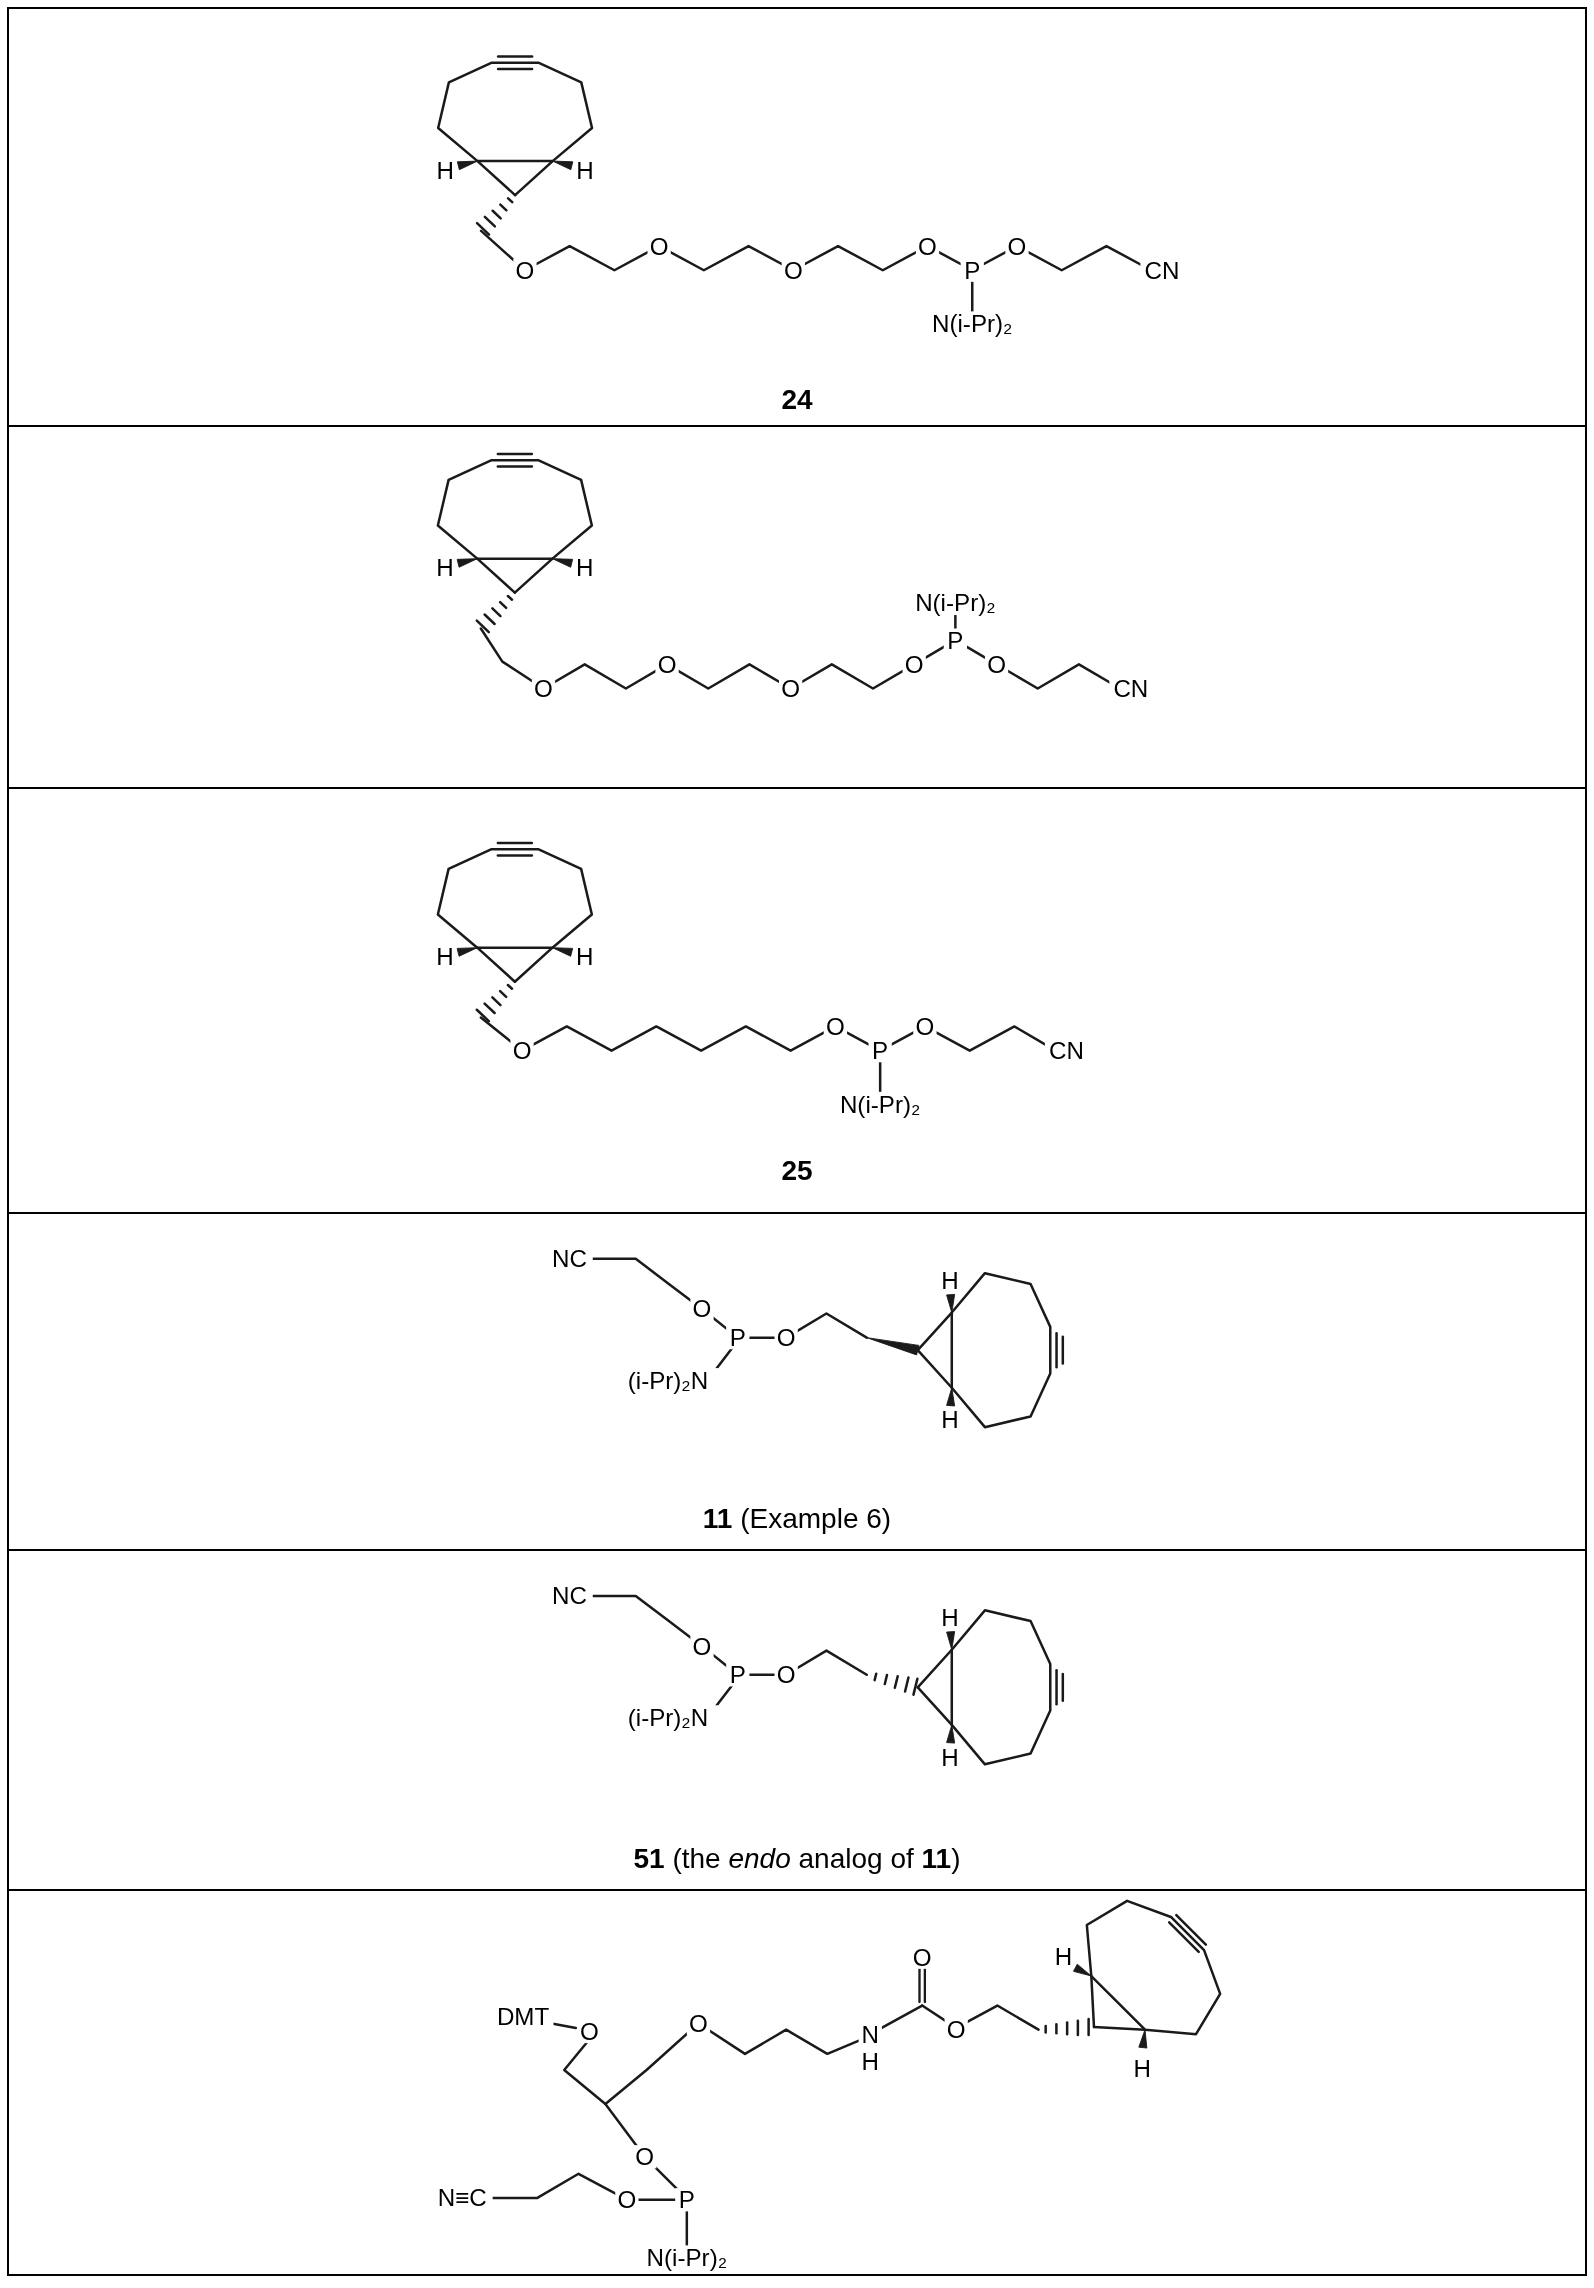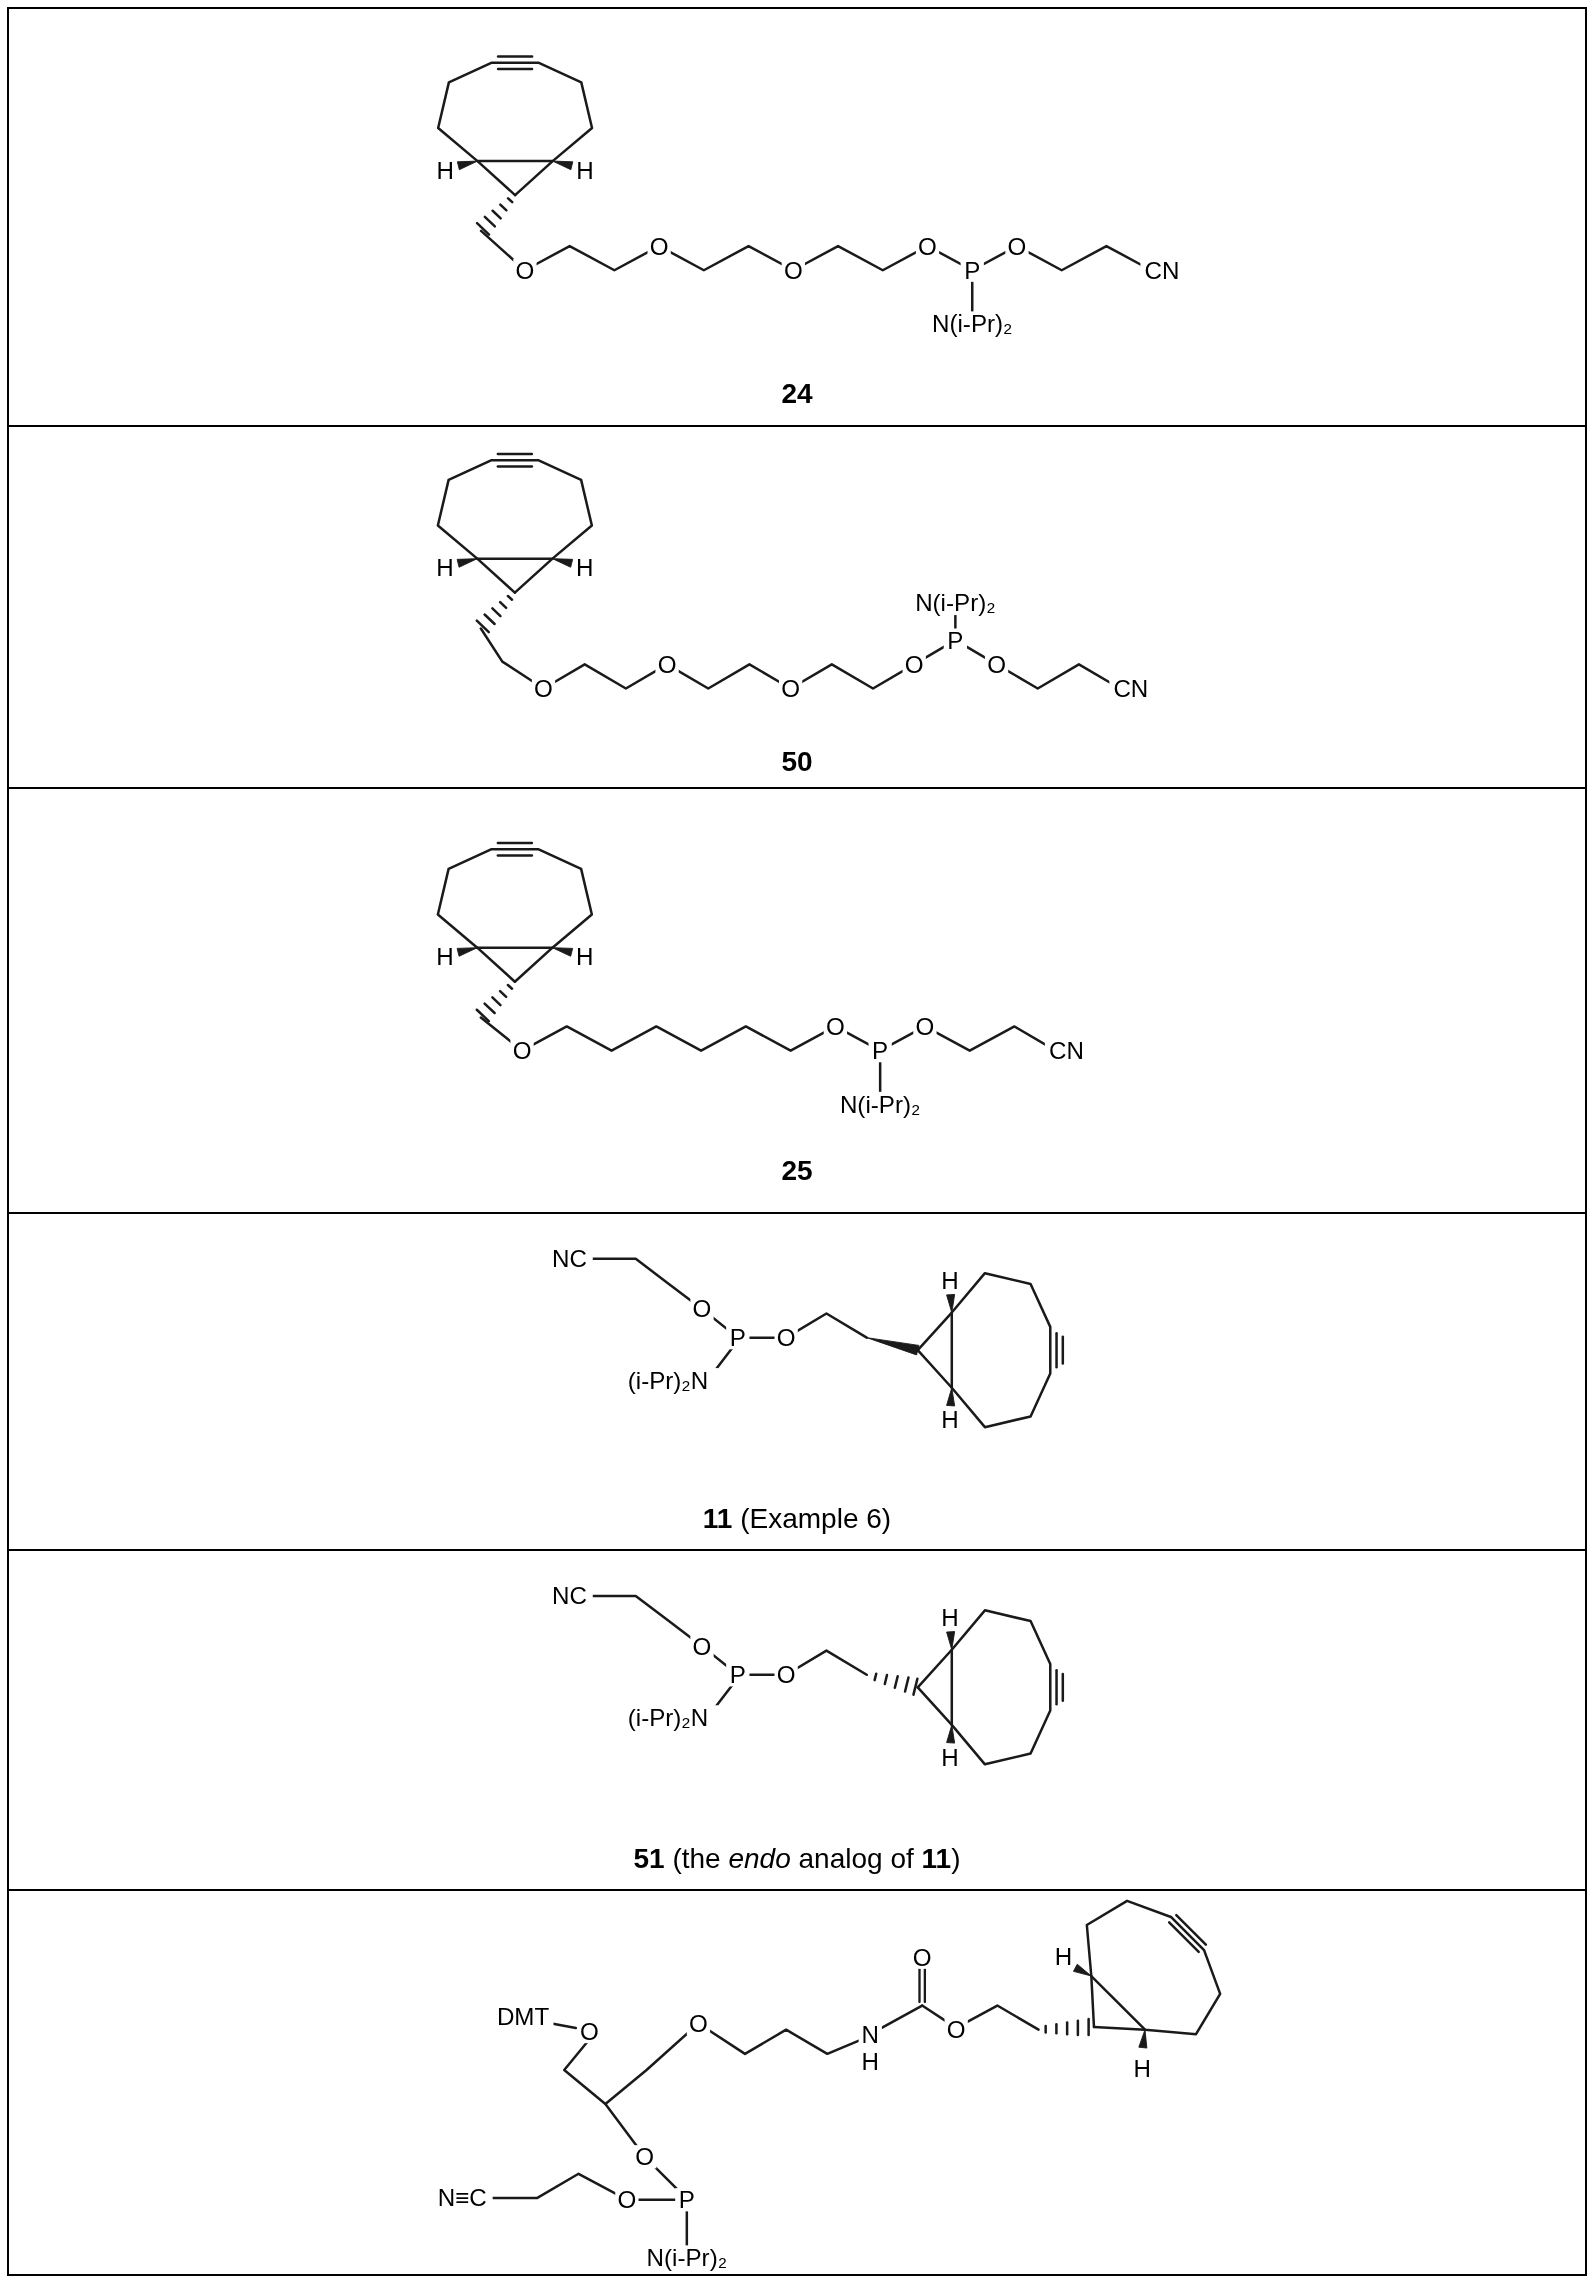--- a/index.html
+++ b/index.html
@@ -79,21 +79,21 @@
     </g>
     <text class="atom" x="576" y="292">O</text>
     <text class="atom" x="726" y="265">O</text>
     <text class="atom" x="876" y="292">O</text>
     <text class="atom" x="1026" y="265">O</text>
     <text class="atom" x="1076" y="292">P</text>
     <text class="atom" x="1126" y="265">O</text>
     <text class="atom" x="1288" y="292">CN</text>
     <text class="atom" x="1076" y="352">N(i-Pr)₂</text>
   </svg>
-  <div class="caption" style="bottom:15px"><b>24</b></div>
+  <div class="caption" style="bottom:9px"><b>24</b></div>
 </div>
 
 <div class="panel sep" style="height:360px">
   <svg width="1574" height="360" viewBox="0 0 1758 402">
     <use href="#bcn-down" x="565" y="185"></use>
     <use href="#hash-down" x="565" y="185"></use>
     <polyline class="bond" points="527,225 551,262 597,292 643,265 689,292 735,265 781,292 827,265 873,292 919,265 965,292 1011,265 1057,238 1103,265 1149,292 1195,265 1241,292"></polyline>
     <line class="bond" x1="1057" y1="238" x2="1057" y2="196"></line>
     <g>
       <rect class="mask" x="584" y="279" width="26" height="26"></rect>
@@ -107,21 +107,20 @@
     </g>
     <text class="atom" x="597" y="292">O</text>
     <text class="atom" x="735" y="265">O</text>
     <text class="atom" x="873" y="292">O</text>
     <text class="atom" x="1011" y="265">O</text>
     <text class="atom" x="1057" y="238">P</text>
     <text class="atom" x="1103" y="265">O</text>
     <text class="atom" x="1253" y="292">CN</text>
     <text class="atom" x="1057" y="196">N(i-Pr)₂</text>
   </svg>
-  <div class="caption" style="bottom:9px"><b>50</b></div>
 </div>
 
 <div class="panel sep" style="height:423px">
   <svg width="1574" height="423" viewBox="0 0 1758 472">
     <use href="#bcn-down" x="565" y="215"></use>
     <use href="#hash-down" x="565" y="215"></use>
     <polyline class="bond" points="527,255 573,292 623,265 673,292 723,265 773,292 823,265 873,292 923,265 973,292 1023,265 1073,292 1123,265 1169,292"></polyline>
     <line class="bond" x1="973" y1="292" x2="973" y2="340"></line>
     <g>
       <rect class="mask" x="560" y="279" width="26" height="26"></rect>

